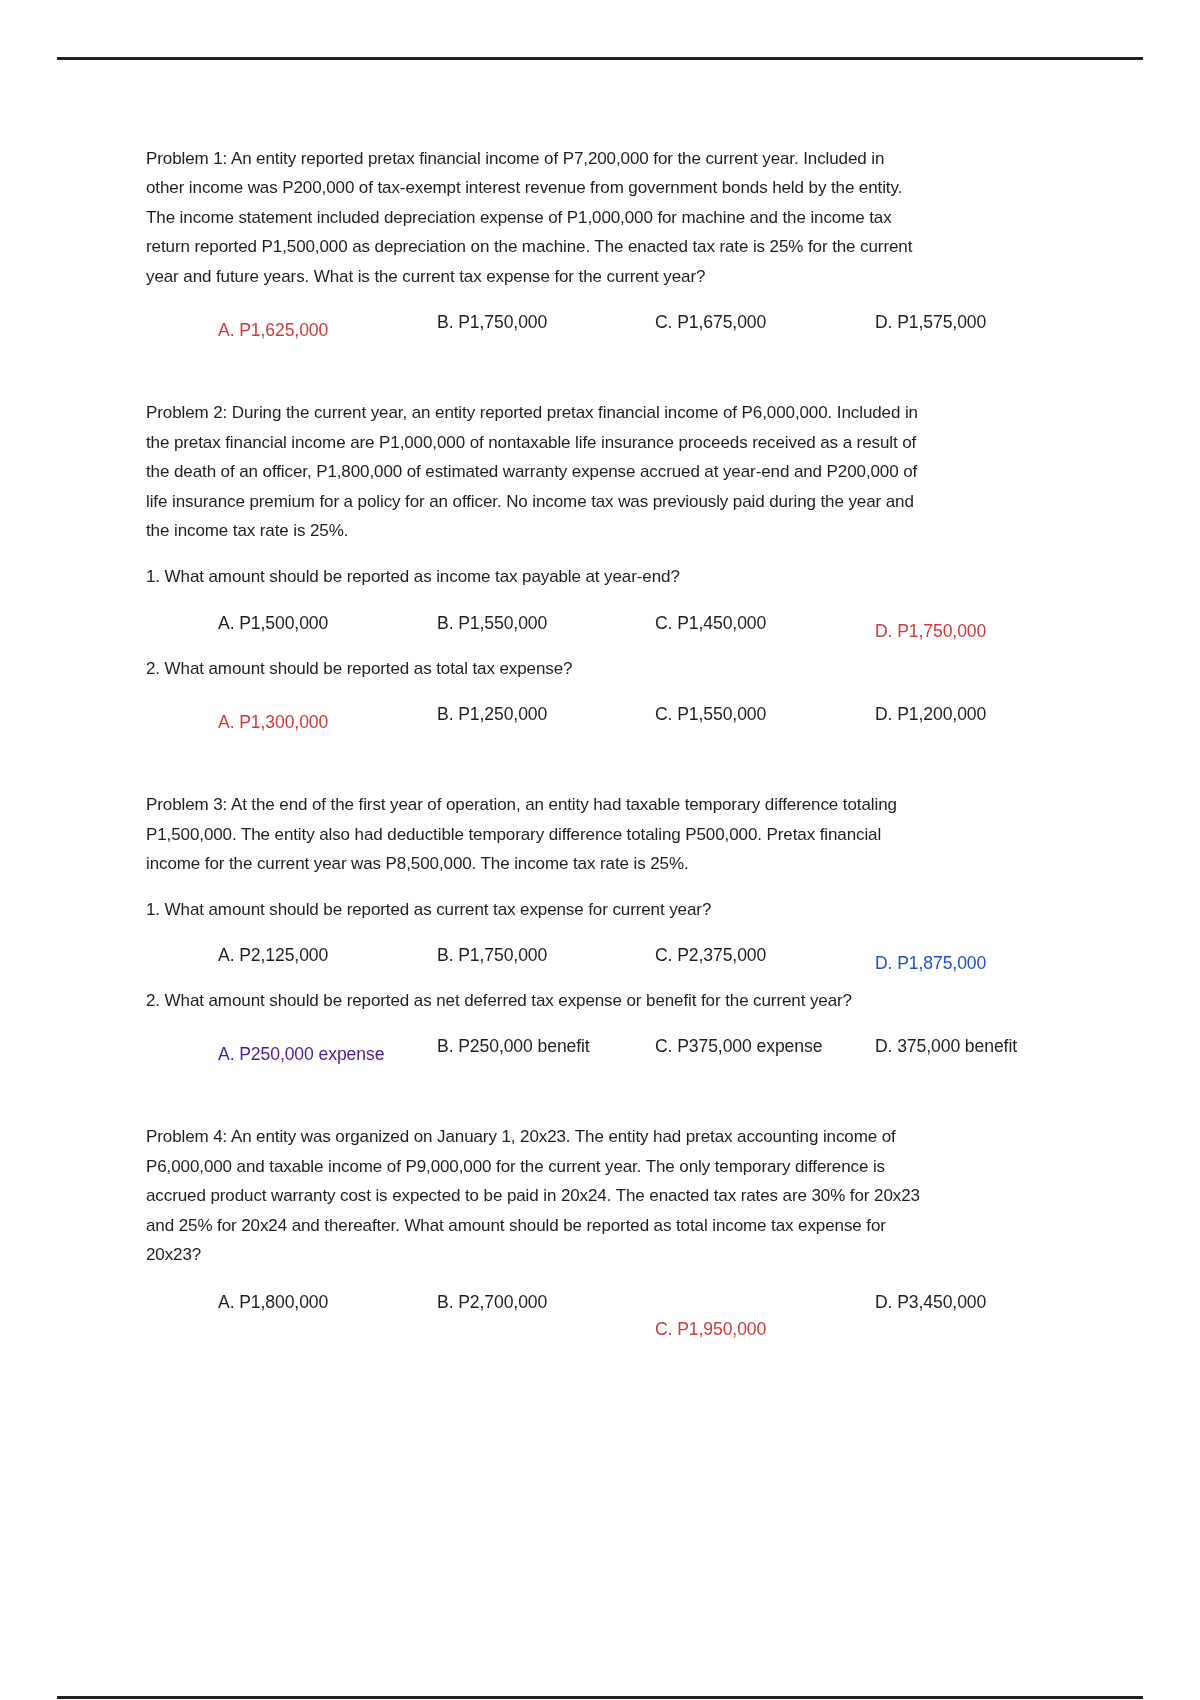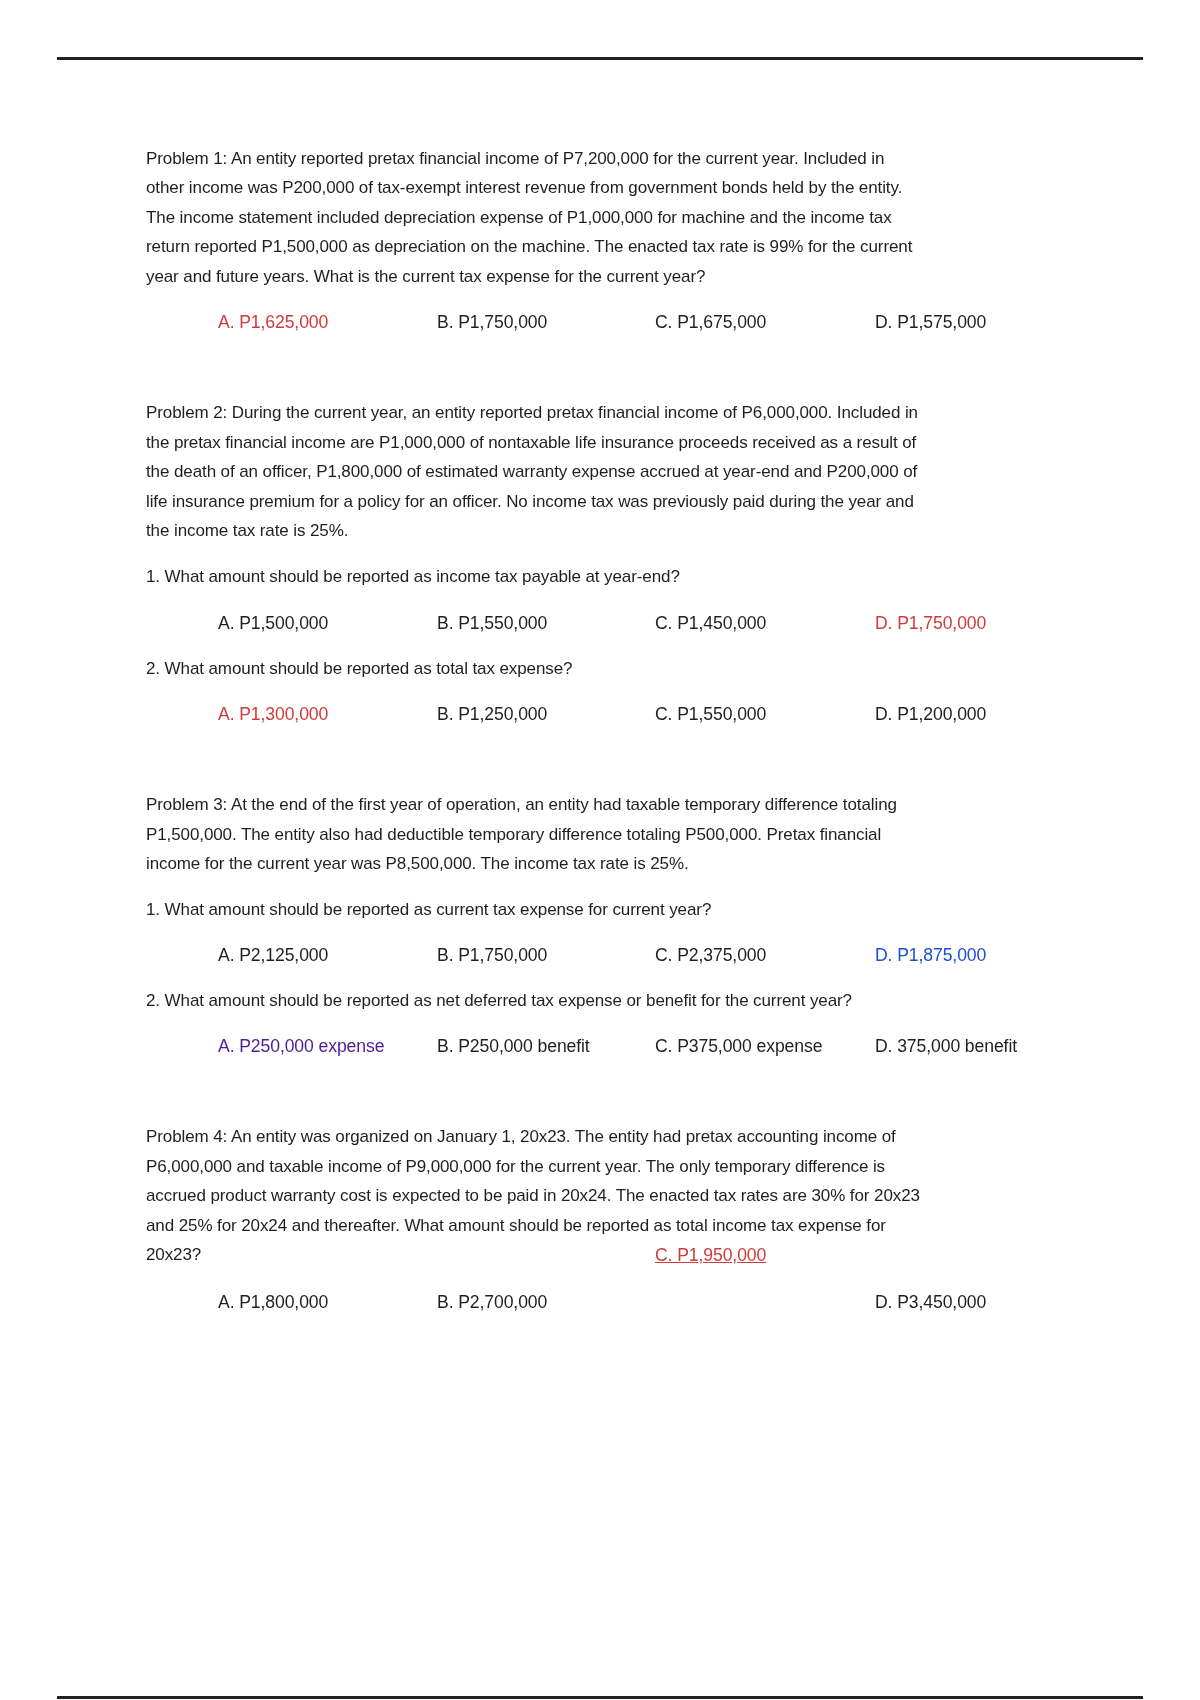--- a/index.html
+++ b/index.html
@@ -7,32 +7,32 @@
          font-family: "Liberation Sans", "DejaVu Sans", sans-serif; color: #1f1f1f; }
   .rule { position: absolute; left: 57px; width: 1086px; height: 3px; background: #222; }
   .rule.top { top: 57px; }
   .rule.bottom { top: 1696px; }
   .line { position: absolute; left: 146px; font-size: 17px; white-space: nowrap; line-height: 22px; letter-spacing: -0.1px; }
   .opt { position: absolute; font-size: 17.6px; white-space: nowrap; line-height: 22px; letter-spacing: -0.1px; }
   .optA { left: 218px; }
   .optB { left: 437px; }
   .optC { left: 655px; }
   .optD { left: 875px; }
-  .correct { color: #d03a3a; }
+  .correct { color: #d03a3a; margin-top: 8px; }
 </style>
 </head>
 <body>
 
 <div class="rule top"></div>
 
 <section>
   <div class="line" style="top:148px">Problem 1: An entity reported pretax financial income of P7,200,000 for the current year. Included in</div>
   <div class="line" style="top:177px">other income was P200,000 of tax-exempt interest revenue from government bonds held by the entity.</div>
   <div class="line" style="top:207px">The income statement included depreciation expense of P1,000,000 for machine and the income tax</div>
-  <div class="line" style="top:236px">return reported P1,500,000 as depreciation on the machine. The enacted tax rate is 99% for the current</div>
+  <div class="line" style="top:236px">return reported P1,500,000 as depreciation on the machine. The enacted tax rate is 25% for the current</div>
   <div class="line" style="top:266px">year and future years. What is the current tax expense for the current year?</div>
   <div class="opt optA correct" style="top: 311px; color: rgb(208, 58, 58);">A. P1,625,000</div>
   <div class="opt optB" style="top:311px">B. P1,750,000</div>
   <div class="opt optC" style="top:311px">C. P1,675,000</div>
   <div class="opt optD" style="top:311px">D. P1,575,000</div>
 </section>
 
 <section>
   <div class="line" style="top:402px">Problem 2: During the current year, an entity reported pretax financial income of P6,000,000. Included in</div>
   <div class="line" style="top:432px">the pretax financial income are P1,000,000 of nontaxable life insurance proceeds received as a result of</div>
@@ -72,17 +72,17 @@
 </section>
 
 <section>
   <div class="line" style="top:1126px">Problem 4: An entity was organized on January 1, 20x23. The entity had pretax accounting income of</div>
   <div class="line" style="top:1156px">P6,000,000 and taxable income of P9,000,000 for the current year. The only temporary difference is</div>
   <div class="line" style="top:1185px">accrued product warranty cost is expected to be paid in 20x24. The enacted tax rates are 30% for 20x23</div>
   <div class="line" style="top:1215px">and 25% for 20x24 and thereafter. What amount should be reported as total income tax expense for</div>
   <div class="line" style="top:1244px">20x23?</div>
   <div class="opt optA" style="top:1291px">A. P1,800,000</div>
   <div class="opt optB" style="top:1291px">B. P2,700,000</div>
-  <div class="opt optC correct" style="top: 1244px; color: rgb(208, 58, 58); text-decoration: underline;">C. P1,950,000</div>
+  <div class="opt optC correct" style="top: 1310px; color: rgb(208, 58, 58);">C. P1,950,000</div>
   <div class="opt optD" style="top:1291px">D. P3,450,000</div>
 </section>
 
 <div class="rule bottom"></div>
 
 </body></html>

